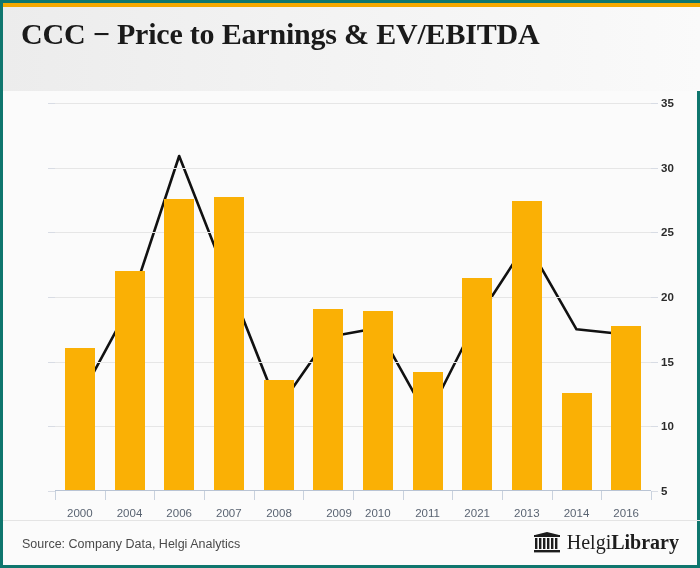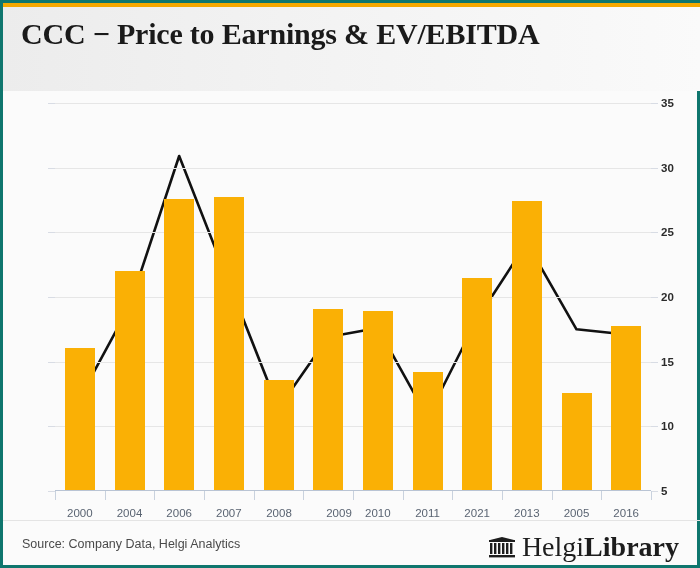--- a/index.html
+++ b/index.html
@@ -122,21 +122,21 @@
   }
   .brand{
     position:absolute;right:18px;top:528px;
     display:flex;align-items:center;
   }
   .brand-mark{
     width:26px;height:21px;margin-right:7px;position:relative;
   }
   .brand-text{
     font-family:"Liberation Serif", serif;
-    font-size:28px;color:#1d1d1d;
+    font-size:20px;color:#1d1d1d;
     white-space:nowrap;
   }
   .brand-text b{font-weight:bold;}
 </style>
 </head>
 <body>
 
 <div id="page">
 
   <div class="top-accent"></div>
@@ -200,21 +200,21 @@
       <div class="bar" title="Price/Earnings 2011: 14.6" style="left: 357.5px; width: 30px; height: 118.017px; background: rgb(250, 176, 5);"></div>
       <div class="xlabel" style="left: 372.5px;">2011</div>
       <div class="xsep" style="left: 347.667px;"></div>
       <div class="bar" title="Price/Earnings 2012: 26.2" style="left: 407.167px; width: 30px; height: 211.783px; background: rgb(250, 176, 5);"></div>
       <div class="xlabel" style="left: 422.167px;">2021</div>
       <div class="xsep" style="left: 397.333px;"></div>
       <div class="bar" title="Price/Earnings 2013: 35.8" style="left: 456.833px; width: 30px; height: 289.383px; background: rgb(250, 176, 5);"></div>
       <div class="xlabel" style="left: 471.833px;">2013</div>
       <div class="xsep" style="left: 447px;"></div>
       <div class="bar" title="Price/Earnings 2014: 12" style="left: 506.5px; width: 30px; height: 97px; background: rgb(250, 176, 5);"></div>
-      <div class="xlabel" style="left: 521.5px;">2005</div>
+      <div class="xlabel" style="left: 521.5px;">2014</div>
       <div class="xsep" style="left: 496.667px;"></div>
       <div class="bar" title="Price/Earnings 2015: 20.3" style="left: 556.167px; width: 30px; height: 164.092px; background: rgb(250, 176, 5);"></div>
       <div class="xlabel" style="left: 571.167px;">2016</div>
       <div class="xsep" style="left: 546.333px;"></div>
       <div class="xsep" style="left: 0px;"></div>
       <div class="xsep" style="left: 596px;"></div>
     </div>
 
 
   <div class="footer-sep"></div>

